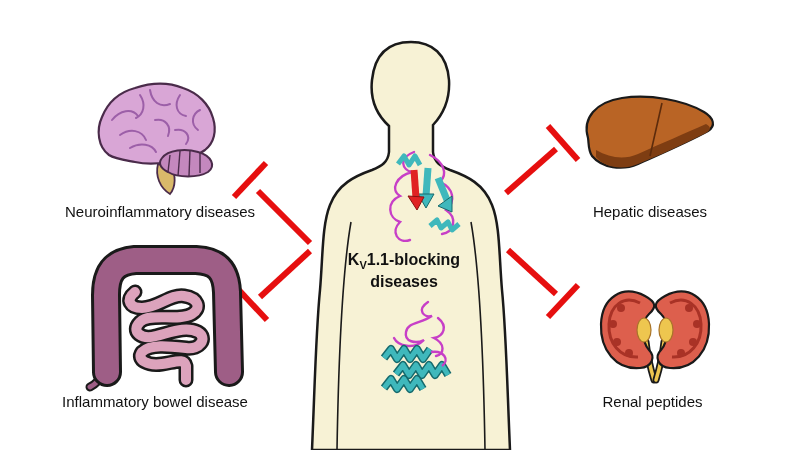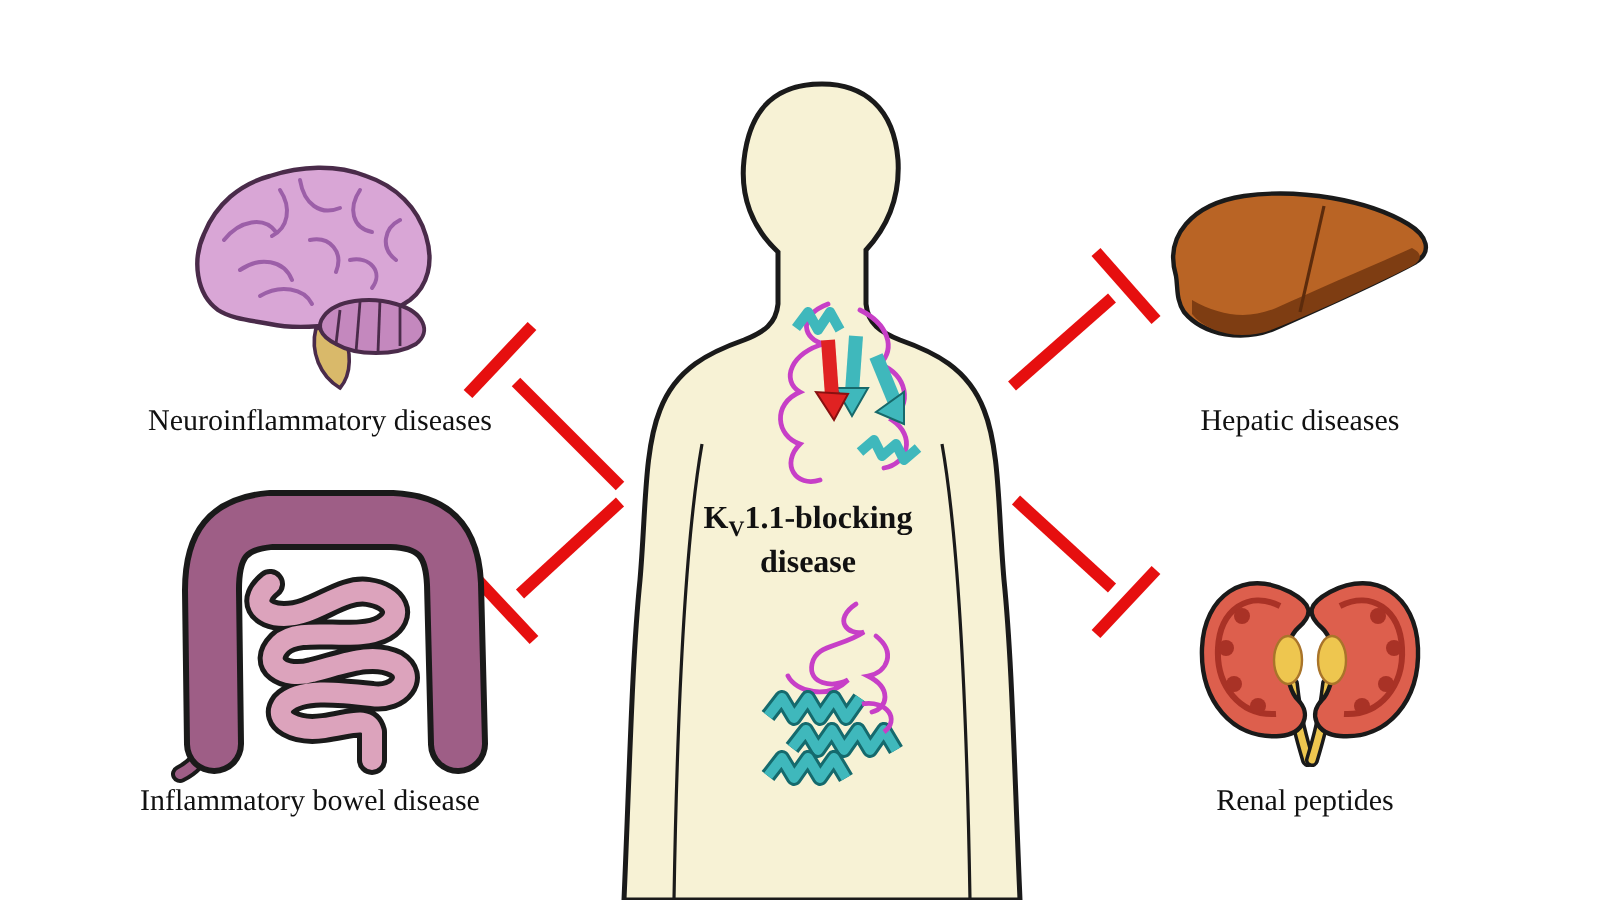--- a/index.html
+++ b/index.html
@@ -1,20 +1,20 @@
 <!DOCTYPE html>
 <html><head>
 <meta charset="utf-8">
 <style>
   html,body{margin:0;padding:0;background:#ffffff;}
   .figure-canvas{
     position:relative;
     width:800px;height:450px;
     background:#ffffff;
-    font-family:Liberation Serif, serif;
+    font-family:Liberation Sans, sans-serif;
     overflow:hidden;
   }
   .figure-canvas svg{position:absolute;left:0;top:0;}
   .organ-label{
     position:absolute;
     font-size:15px;
     color:#111111;
     text-align:center;
     line-height:1.15;
   }
@@ -191,16 +191,16 @@
   <div class="organ-label" style="left:40px;top:203px;width:240px;">Neuroinflammatory diseases</div>
 
   <div class="organ-label" style="left:35px;top:393px;width:240px;">Inflammatory bowel disease</div>
 
   <div class="organ-label" style="left:555px;top:203px;width:190px;">Hepatic diseases</div>
 
   <div class="organ-label" style="left:560px;top:393px;width:185px;">Renal peptides</div>
 
   <div class="center-label">
     <div><span>K</span><sub>V</sub><span>1.1-blocking</span></div>
-    <div>disease</div>
+    <div>diseases</div>
   </div>
 
 </div>
 
 </body></html>

